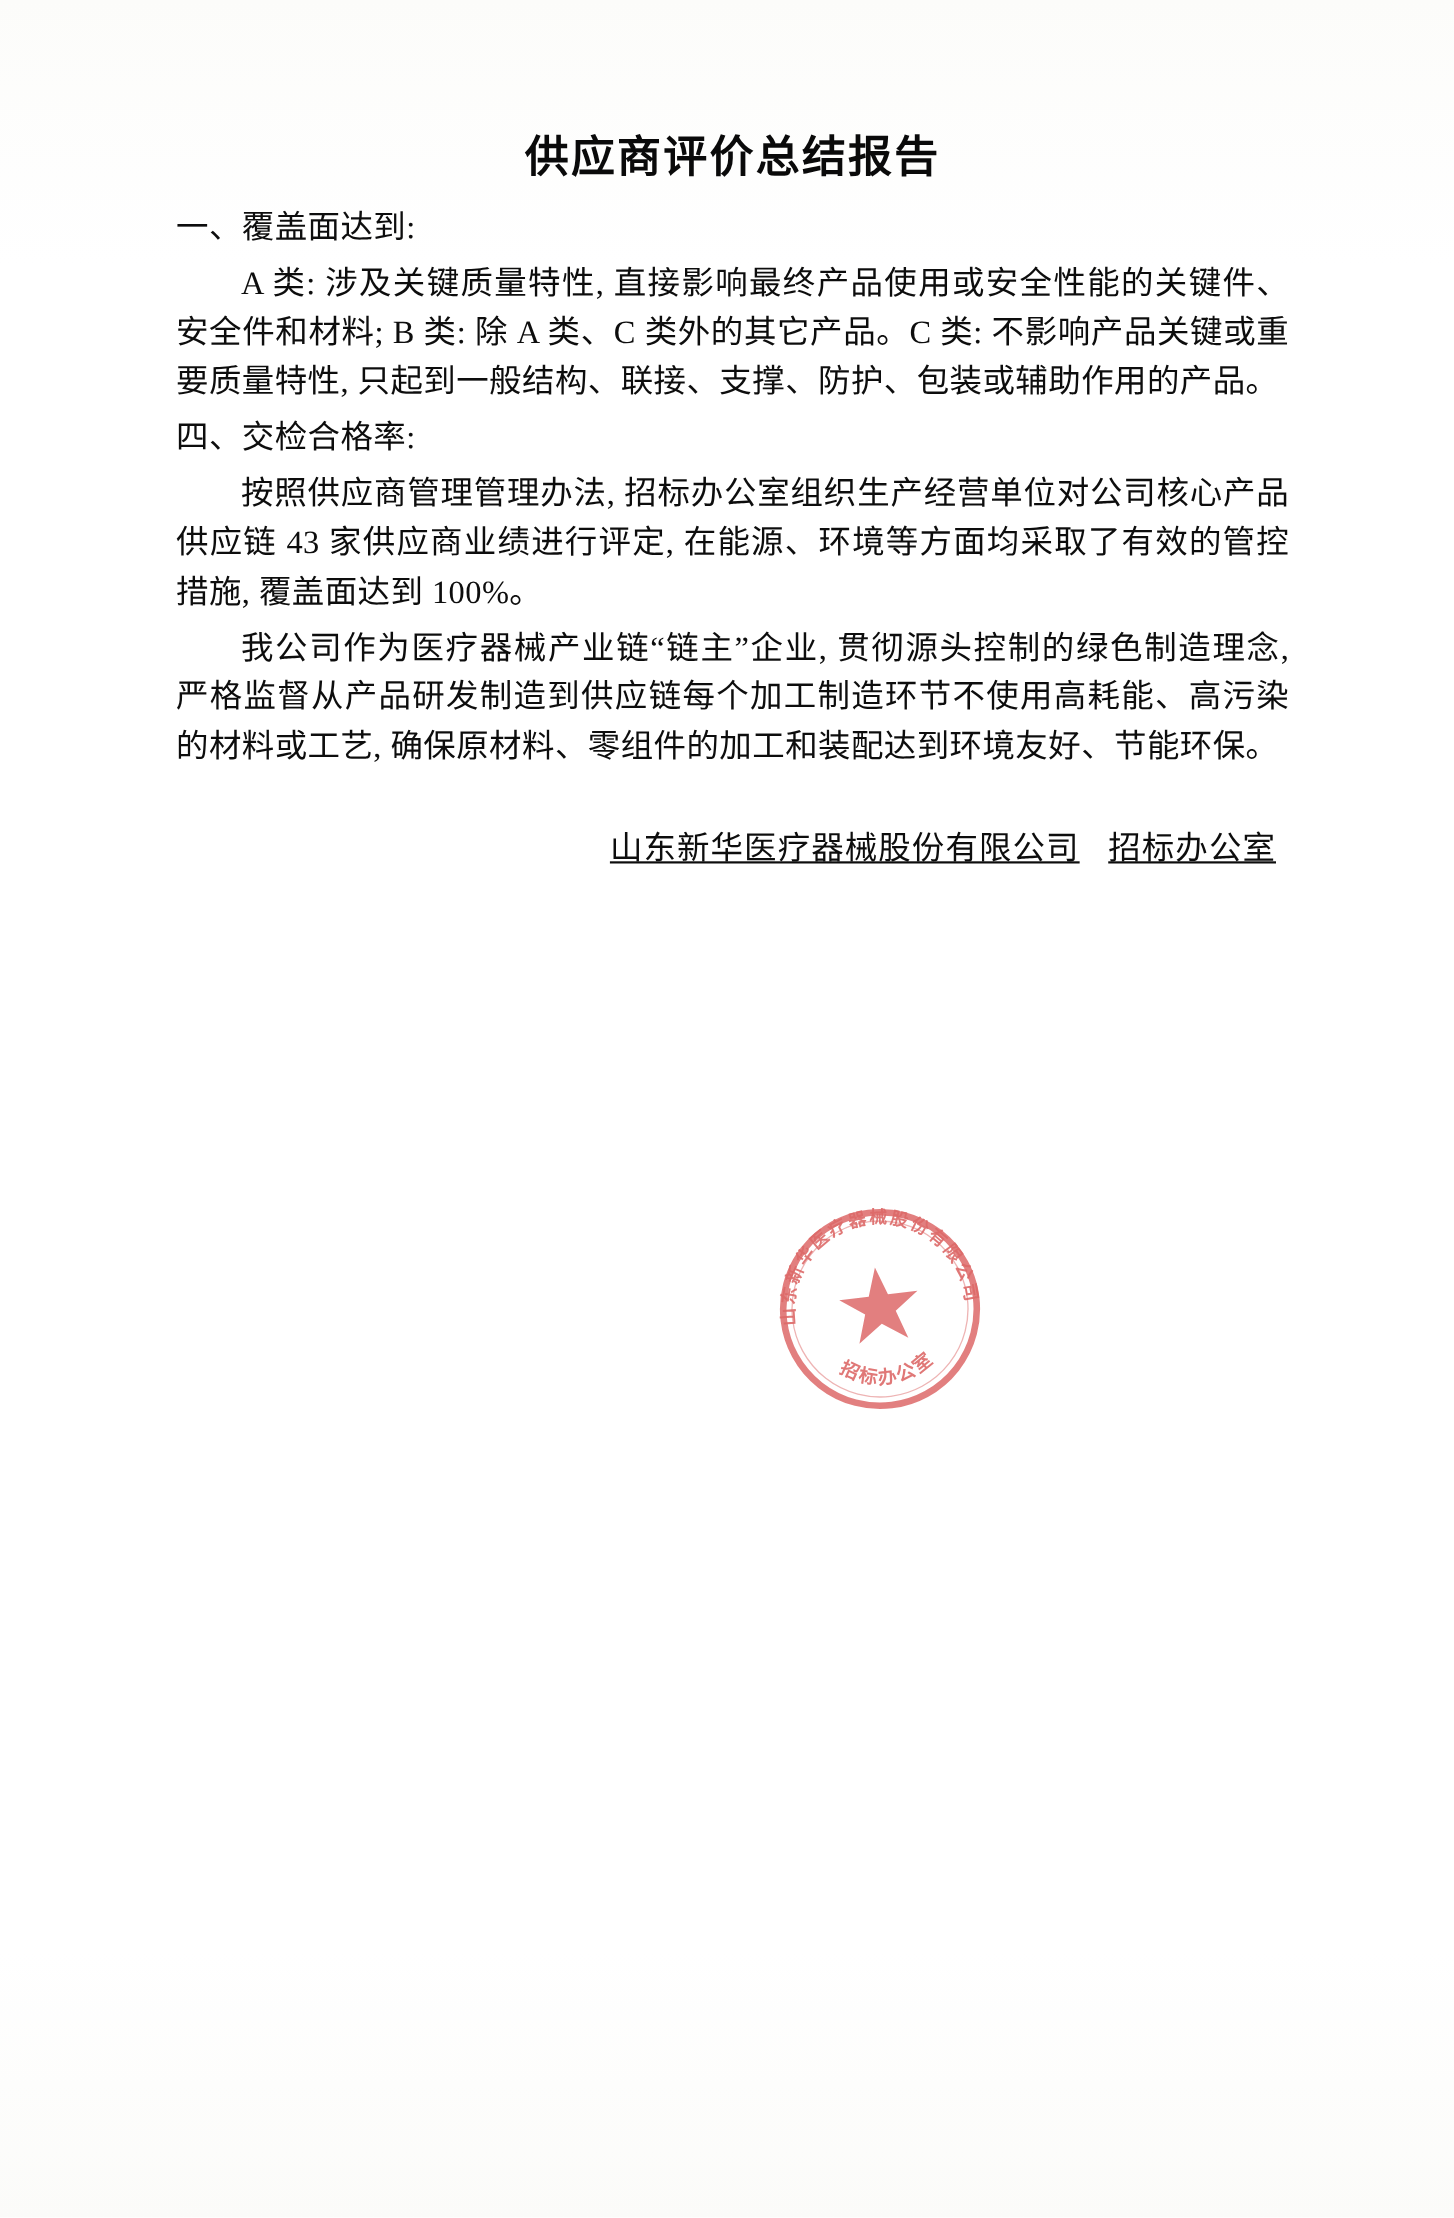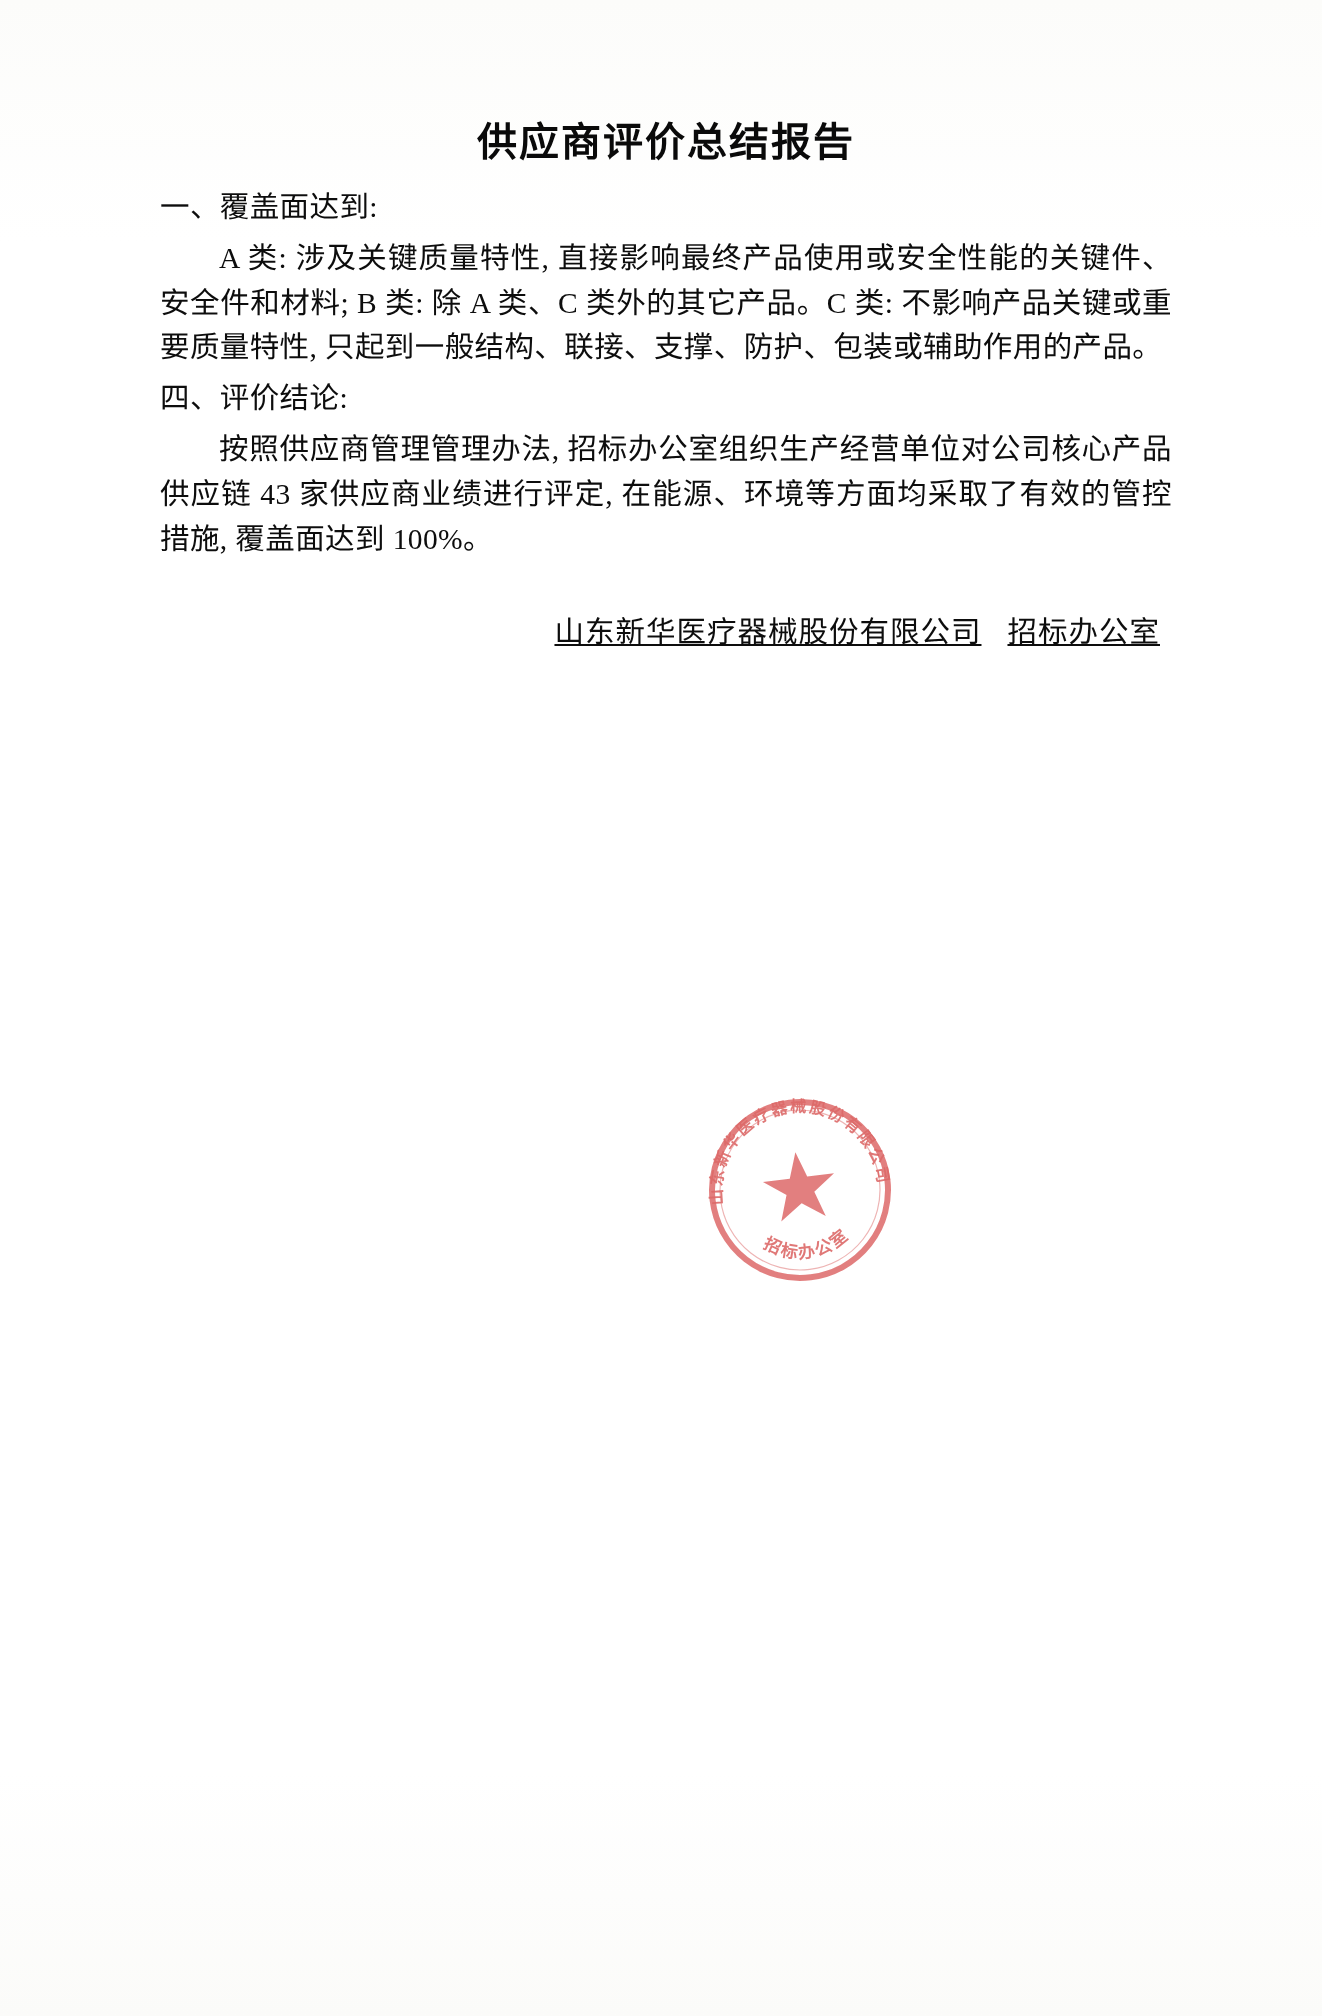--- a/index.html
+++ b/index.html
@@ -111,22 +111,23 @@
 
   <div class="content">
 
     <h1 class="doc-title">供应商评价总结报告</h1>
 
     <p class="section-head">一、覆盖面达到:</p>
     <p class="para">A 类: 涉及关键质量特性, 直接影响最终产品使用或安全性能的关键件、安全件和材料; B 类: 除 A 类、C 类外的其它产品。C 类: 不影响产品关键或重要质量特性, 只起到一般结构、联接、支撑、防护、包装或辅助作用的产品。</p>
 
 
 
-    <p class="section-head">四、评价结论:</p>
+    <p class="section-head">四、交检合格率:</p>
     <p class="para">按照供应商管理管理办法, 招标办公室组织生产经营单位对公司核心产品供应链 43 家供应商业绩进行评定, 在能源、环境等方面均采取了有效的管控措施, 覆盖面达到 100%。</p>
+    <p class="para">我公司作为医疗器械产业链“链主”企业, 贯彻源头控制的绿色制造理念, 严格监督从产品研发制造到供应链每个加工制造环节不使用高耗能、高污染的材料或工艺, 确保原材料、零组件的加工和装配达到环境友好、节能环保。</p>
 
     <div class="sign-block">
       <div class="sign-line">
         <span>山东新华医疗器械股份有限公司</span><span class="gap"></span><span>招标办公室</span>
       </div>
     </div>
 
     <div class="spacer-bottom"></div>
   </div>
 

